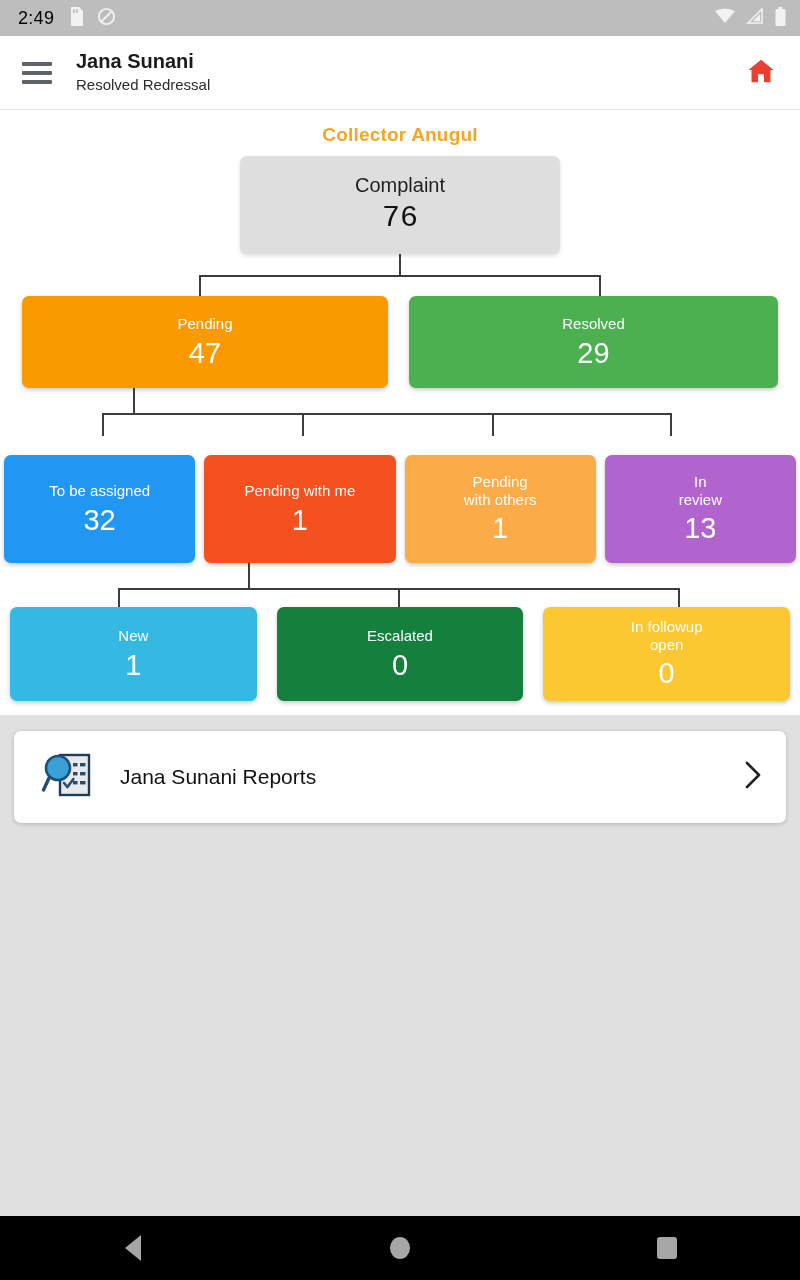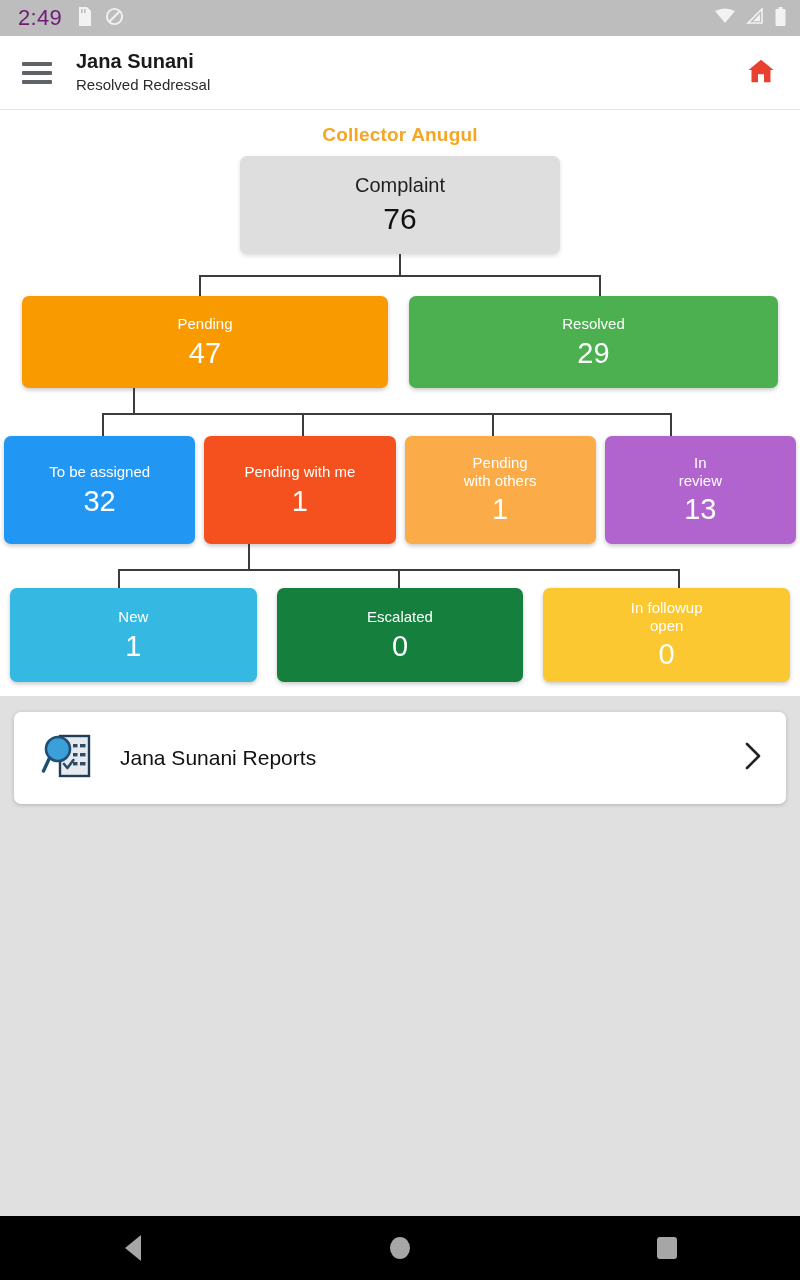--- a/index.html
+++ b/index.html
@@ -10,21 +10,21 @@
     overflow:hidden;
   }
 
   
   .statusbar{
     height:36px; background:#bdbdbd;
     display:flex; align-items:center; justify-content:space-between;
     padding:0 14px 0 18px;
   }
   .sb-left{ display:flex; align-items:center; gap:14px; }
-  .sb-time{ color:#701a75; font-size:22px; letter-spacing:.3px;text-align:center; }
+  .sb-time{ color:#000000; font-size:18px; letter-spacing:.3px;text-align:center; }
   .sb-right{ display:flex; align-items:center; gap:11px; }
   .ic{ display:block; }
 
   
   .appbar{
     height:74px; background:#ffffff;
     display:flex; align-items:center;
     padding:0 22px 0 22px;
     border-bottom:1px solid #e6e6e6;
     position:relative;
@@ -53,33 +53,33 @@
   .card .lbl{ font-size:15px; line-height:1.18; font-weight:400; }
   .card .val{ font-size:29px; font-weight:400; line-height:1.12; margin-top:4px; }
 
   
   .row-root{ display:flex; justify-content:center; }
   .card-root{
     width:320px; height:98px; background:#dedede; color:#1a1a1a;
     box-shadow:0 2px 4px rgba(0,0,0,.13);
   }
   .card-root .lbl{ font-size:20px; color:#1f1f1f; }
-  .card-root .val{ font-size:30px; color:#111; font-weight:400; }
+  .card-root .val{ font-size:30px; color:#111; font-weight:400;font-family:Liberation Mono, monospace; }
 
   
   .conn{ position:relative; width:100%; }
   .conn .vline{ position:absolute; width:2px; background:#3c3c3c; }
   .conn .hline{ position:absolute; height:2px; background:#3c3c3c; }
 
   .row-2{ display:flex; gap:21px; padding:0 22px; }
   .row-2 .card{ height:92px; }
   .card-pending{ flex:0 0 366px; background:#f99b00; }
   .card-resolved{ flex:1; background:#4caf50; }
 
-  .row-4{ display:flex; gap:9px; padding:0 4px; }
+  .row-4{ display:flex; gap:9px; padding:0 4px;margin-top:19px; }
   .row-4 .card{ flex:1; height:108px; }
   .card-assign{ background:#2196f3; }
   .card-withme{ background:#f4511e; }
   .card-others{ background:#fbab47; }
   .card-review{ background:#b163ce; }
 
   .row-3{ display:flex; gap:20px; padding:0 10px; }
   .row-3 .card{ flex:1; height:94px; }
   .card-new{ background:#35b9e3; }
   .card-esc{ background:#15803d; }

